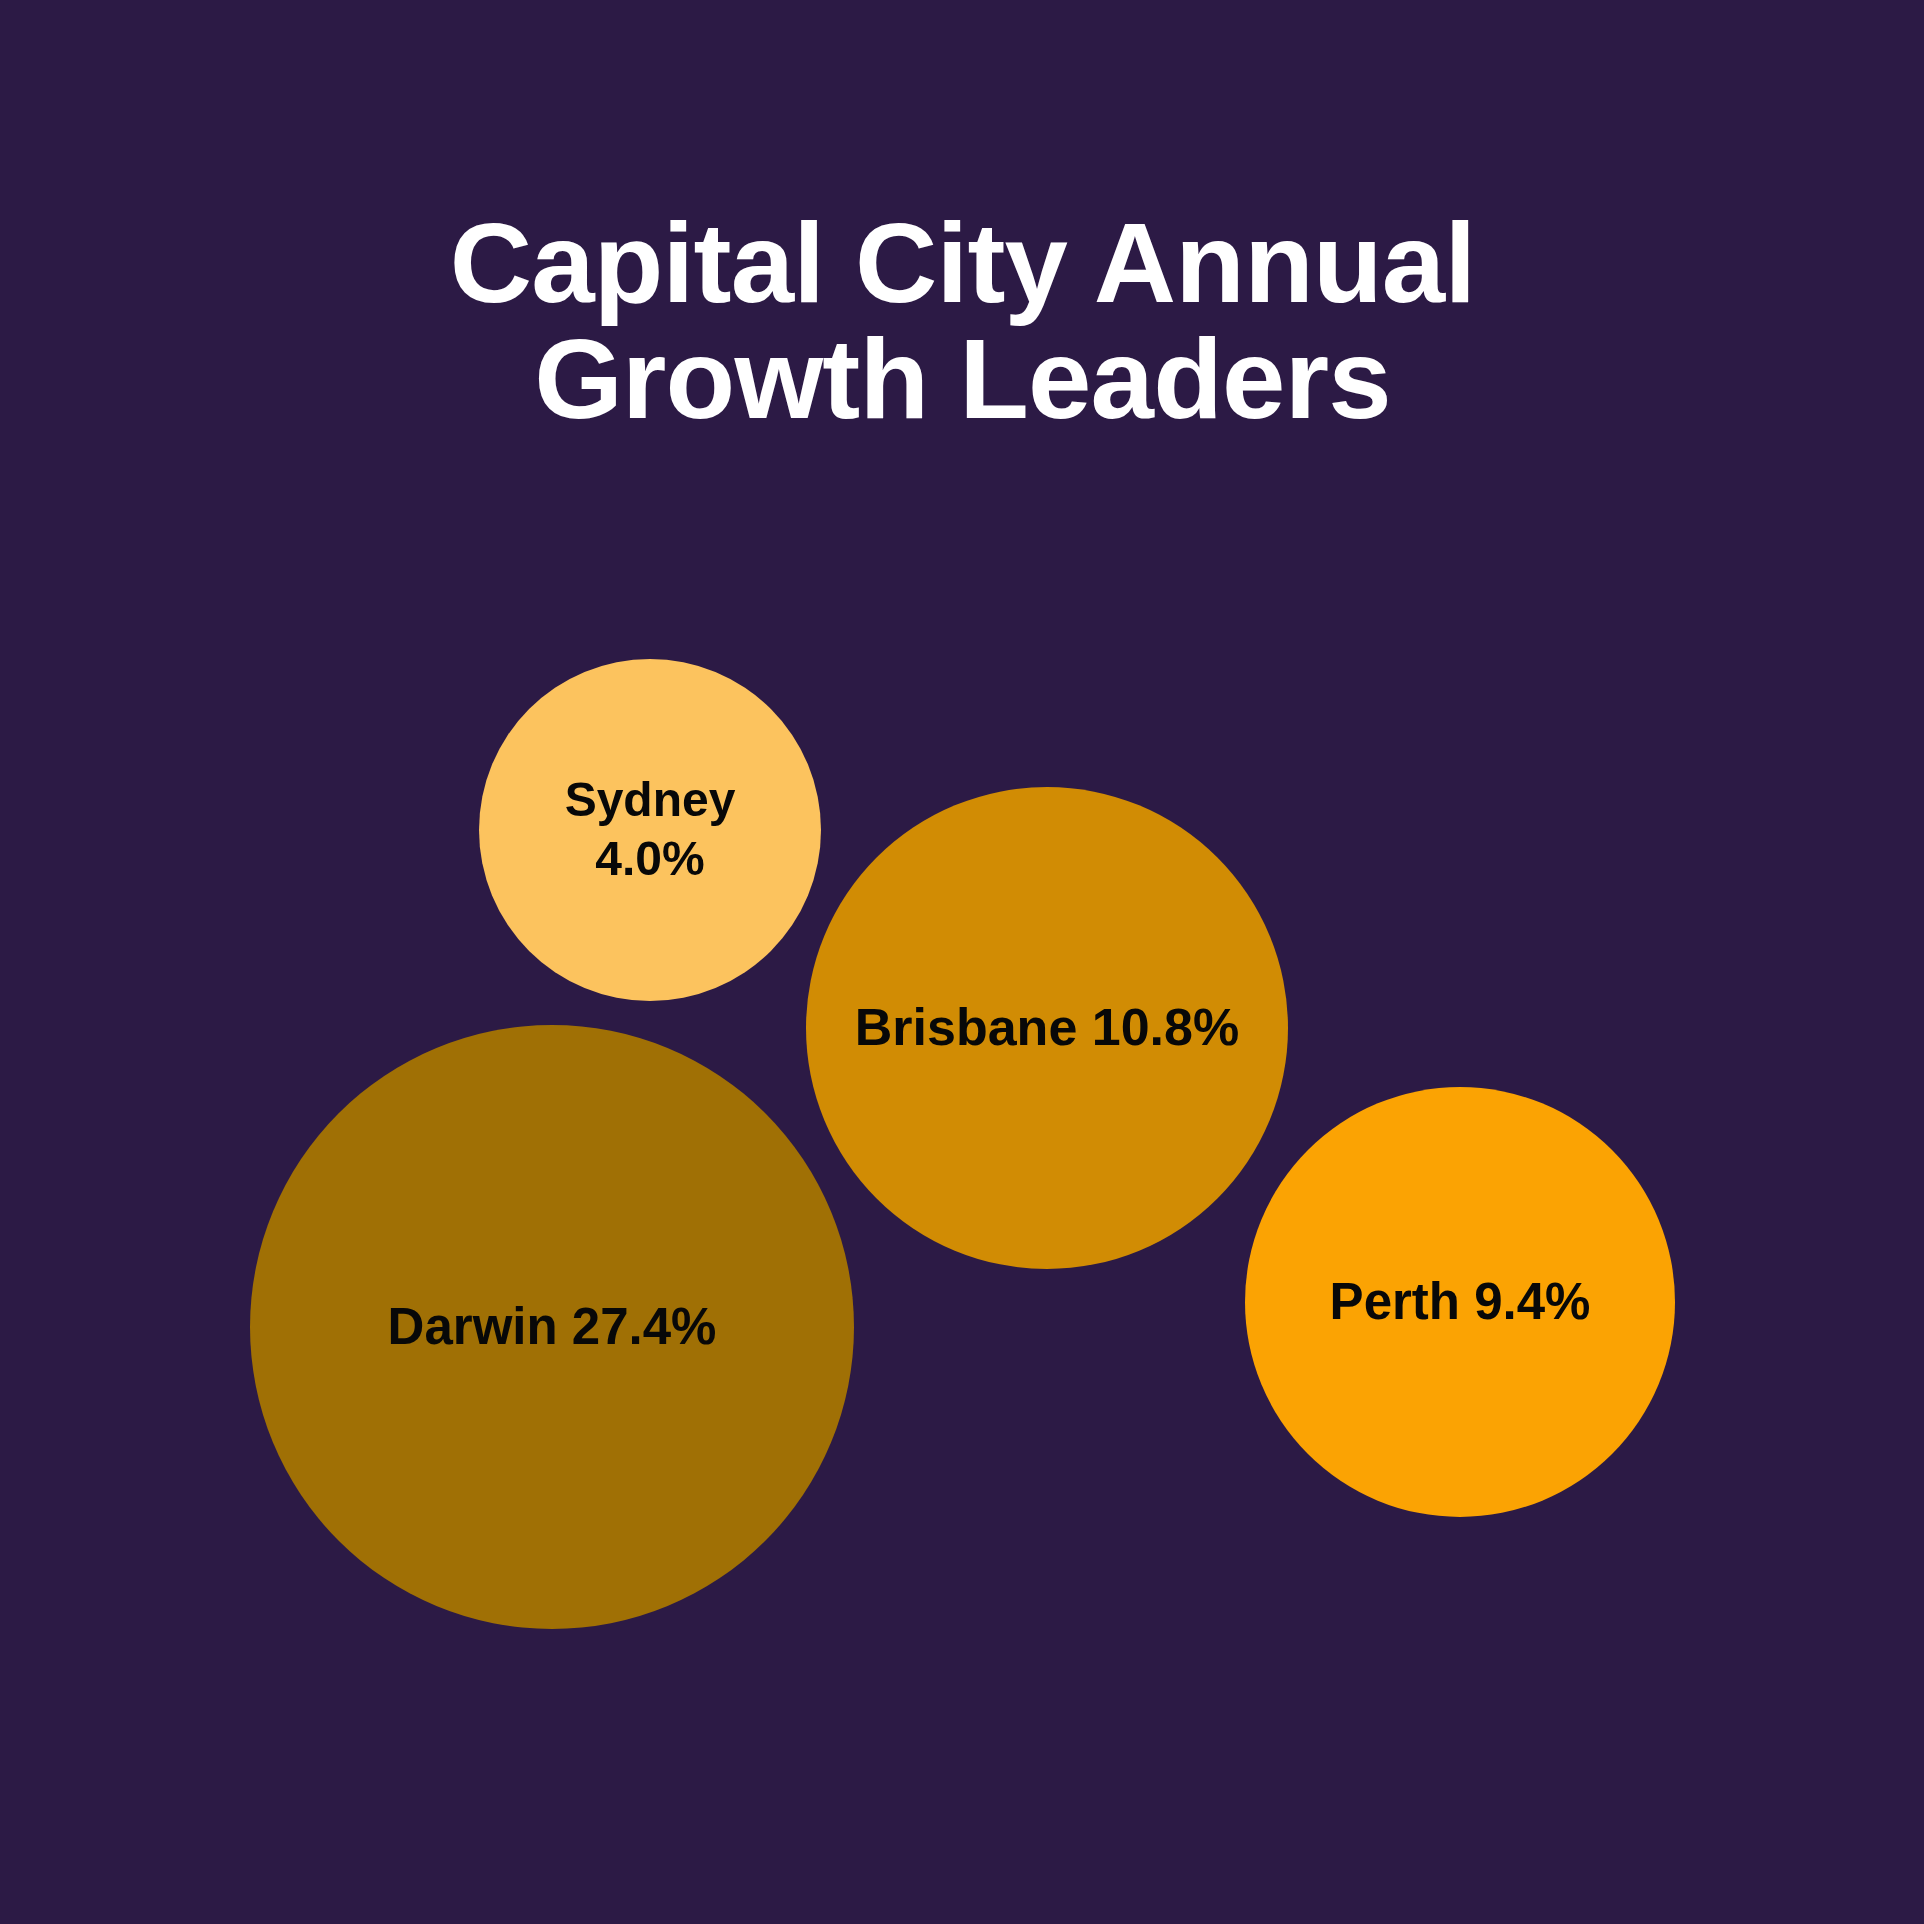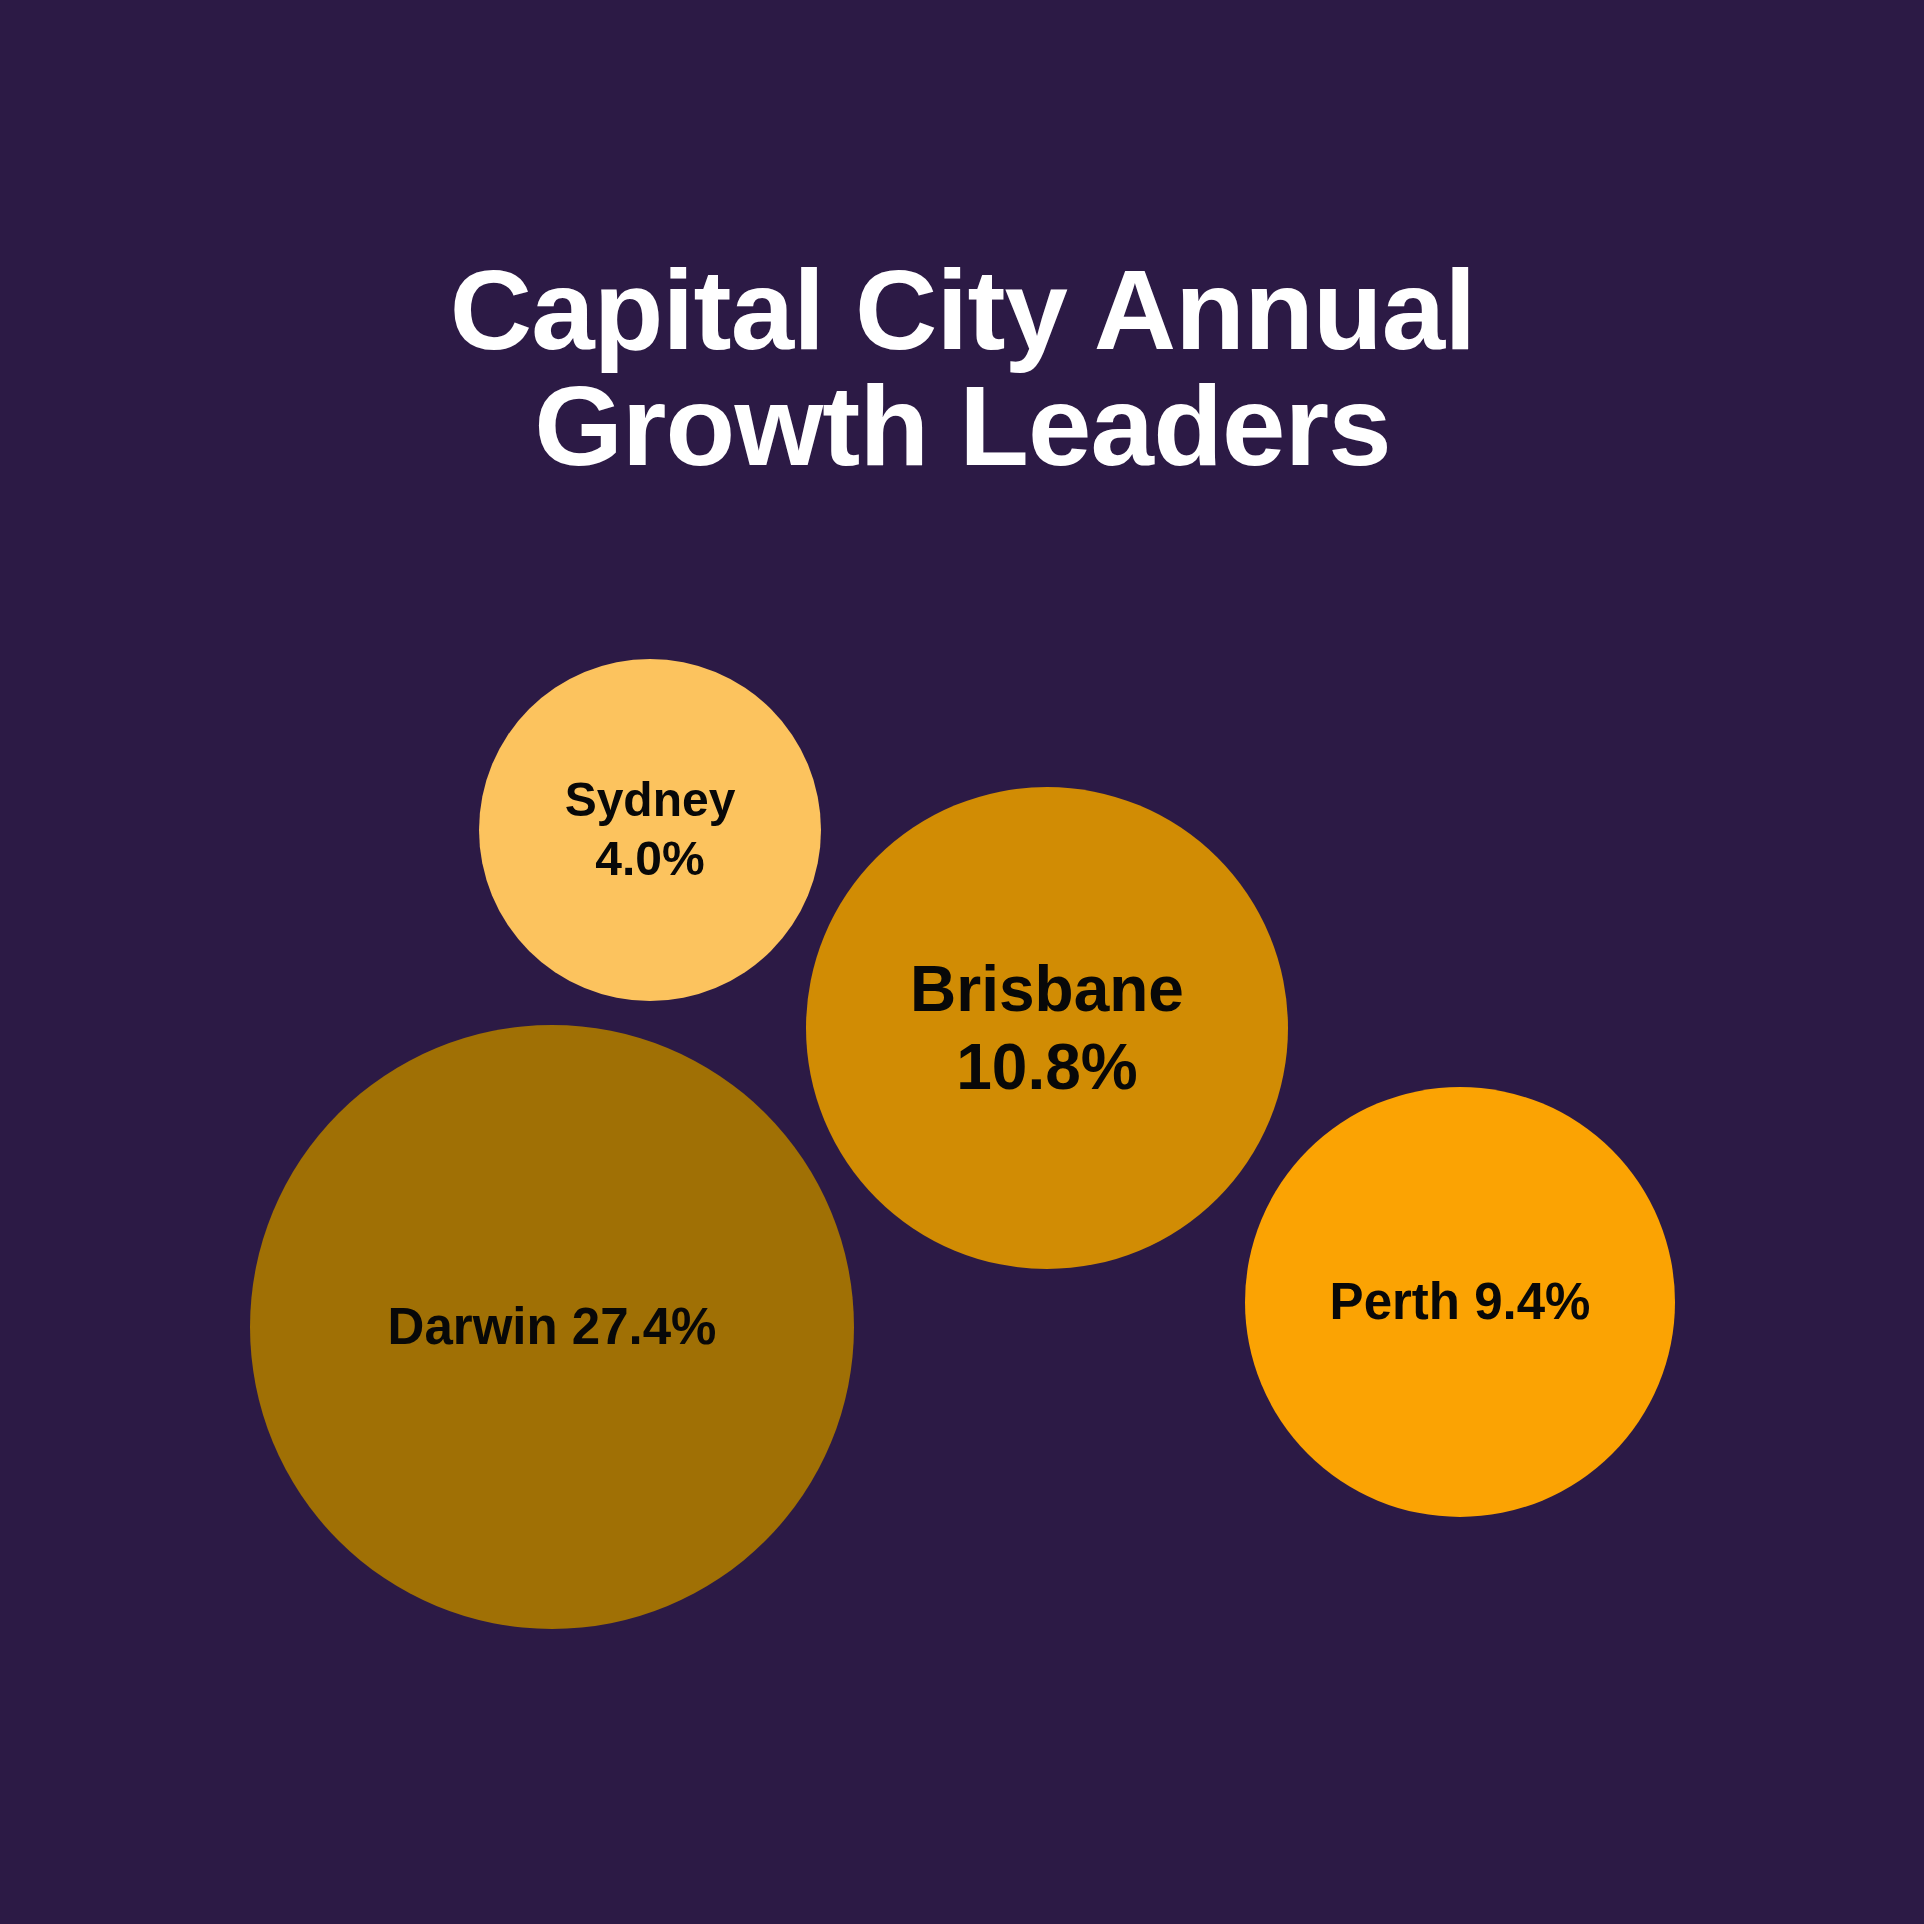--- a/index.html
+++ b/index.html
@@ -43,31 +43,31 @@
     box-sizing: border-box;
   }
   .bubble-label {
     color: #080808;
     font-weight: 700;
     line-height: 1.22;
     white-space: pre-line;
     padding: 0 6.4px;
   }
   .b-darwin   .bubble-label { font-size: 51px; }
-  .b-brisbane .bubble-label { font-size: 64px; }
+  .b-brisbane .bubble-label { font-size: 52px; }
   .b-perth    .bubble-label { font-size: 51px; }
   .b-adelaide .bubble-label { font-size: 51px; }
   .b-sydney   .bubble-label { font-size: 48px; }
 </style>
 </head>
 <body style="background: rgb(44, 26, 69);">
 
 <div id="canvas" style="background: rgb(44, 26, 69);">
 
-  <div id="chart-title" style="color: rgb(255, 255, 255); margin-top: 47px;">Capital City Annual
+  <div id="chart-title" style="color: rgb(255, 255, 255);">Capital City Annual
 Growth Leaders</div>
 
   <div class="bubble-layer">
 
     <div class="bubble b-darwin" style="width: 604px; height: 604px; left: 250px; top: 1025px; background: rgb(160, 112, 5);">
       <span class="bubble-label">Darwin 27.4%</span>
     </div>
 
     <div class="bubble b-brisbane" style="width: 482px; height: 482px; left: 806px; top: 787px; background: rgb(209, 140, 4);">
       <span class="bubble-label">Brisbane 10.8%</span>

